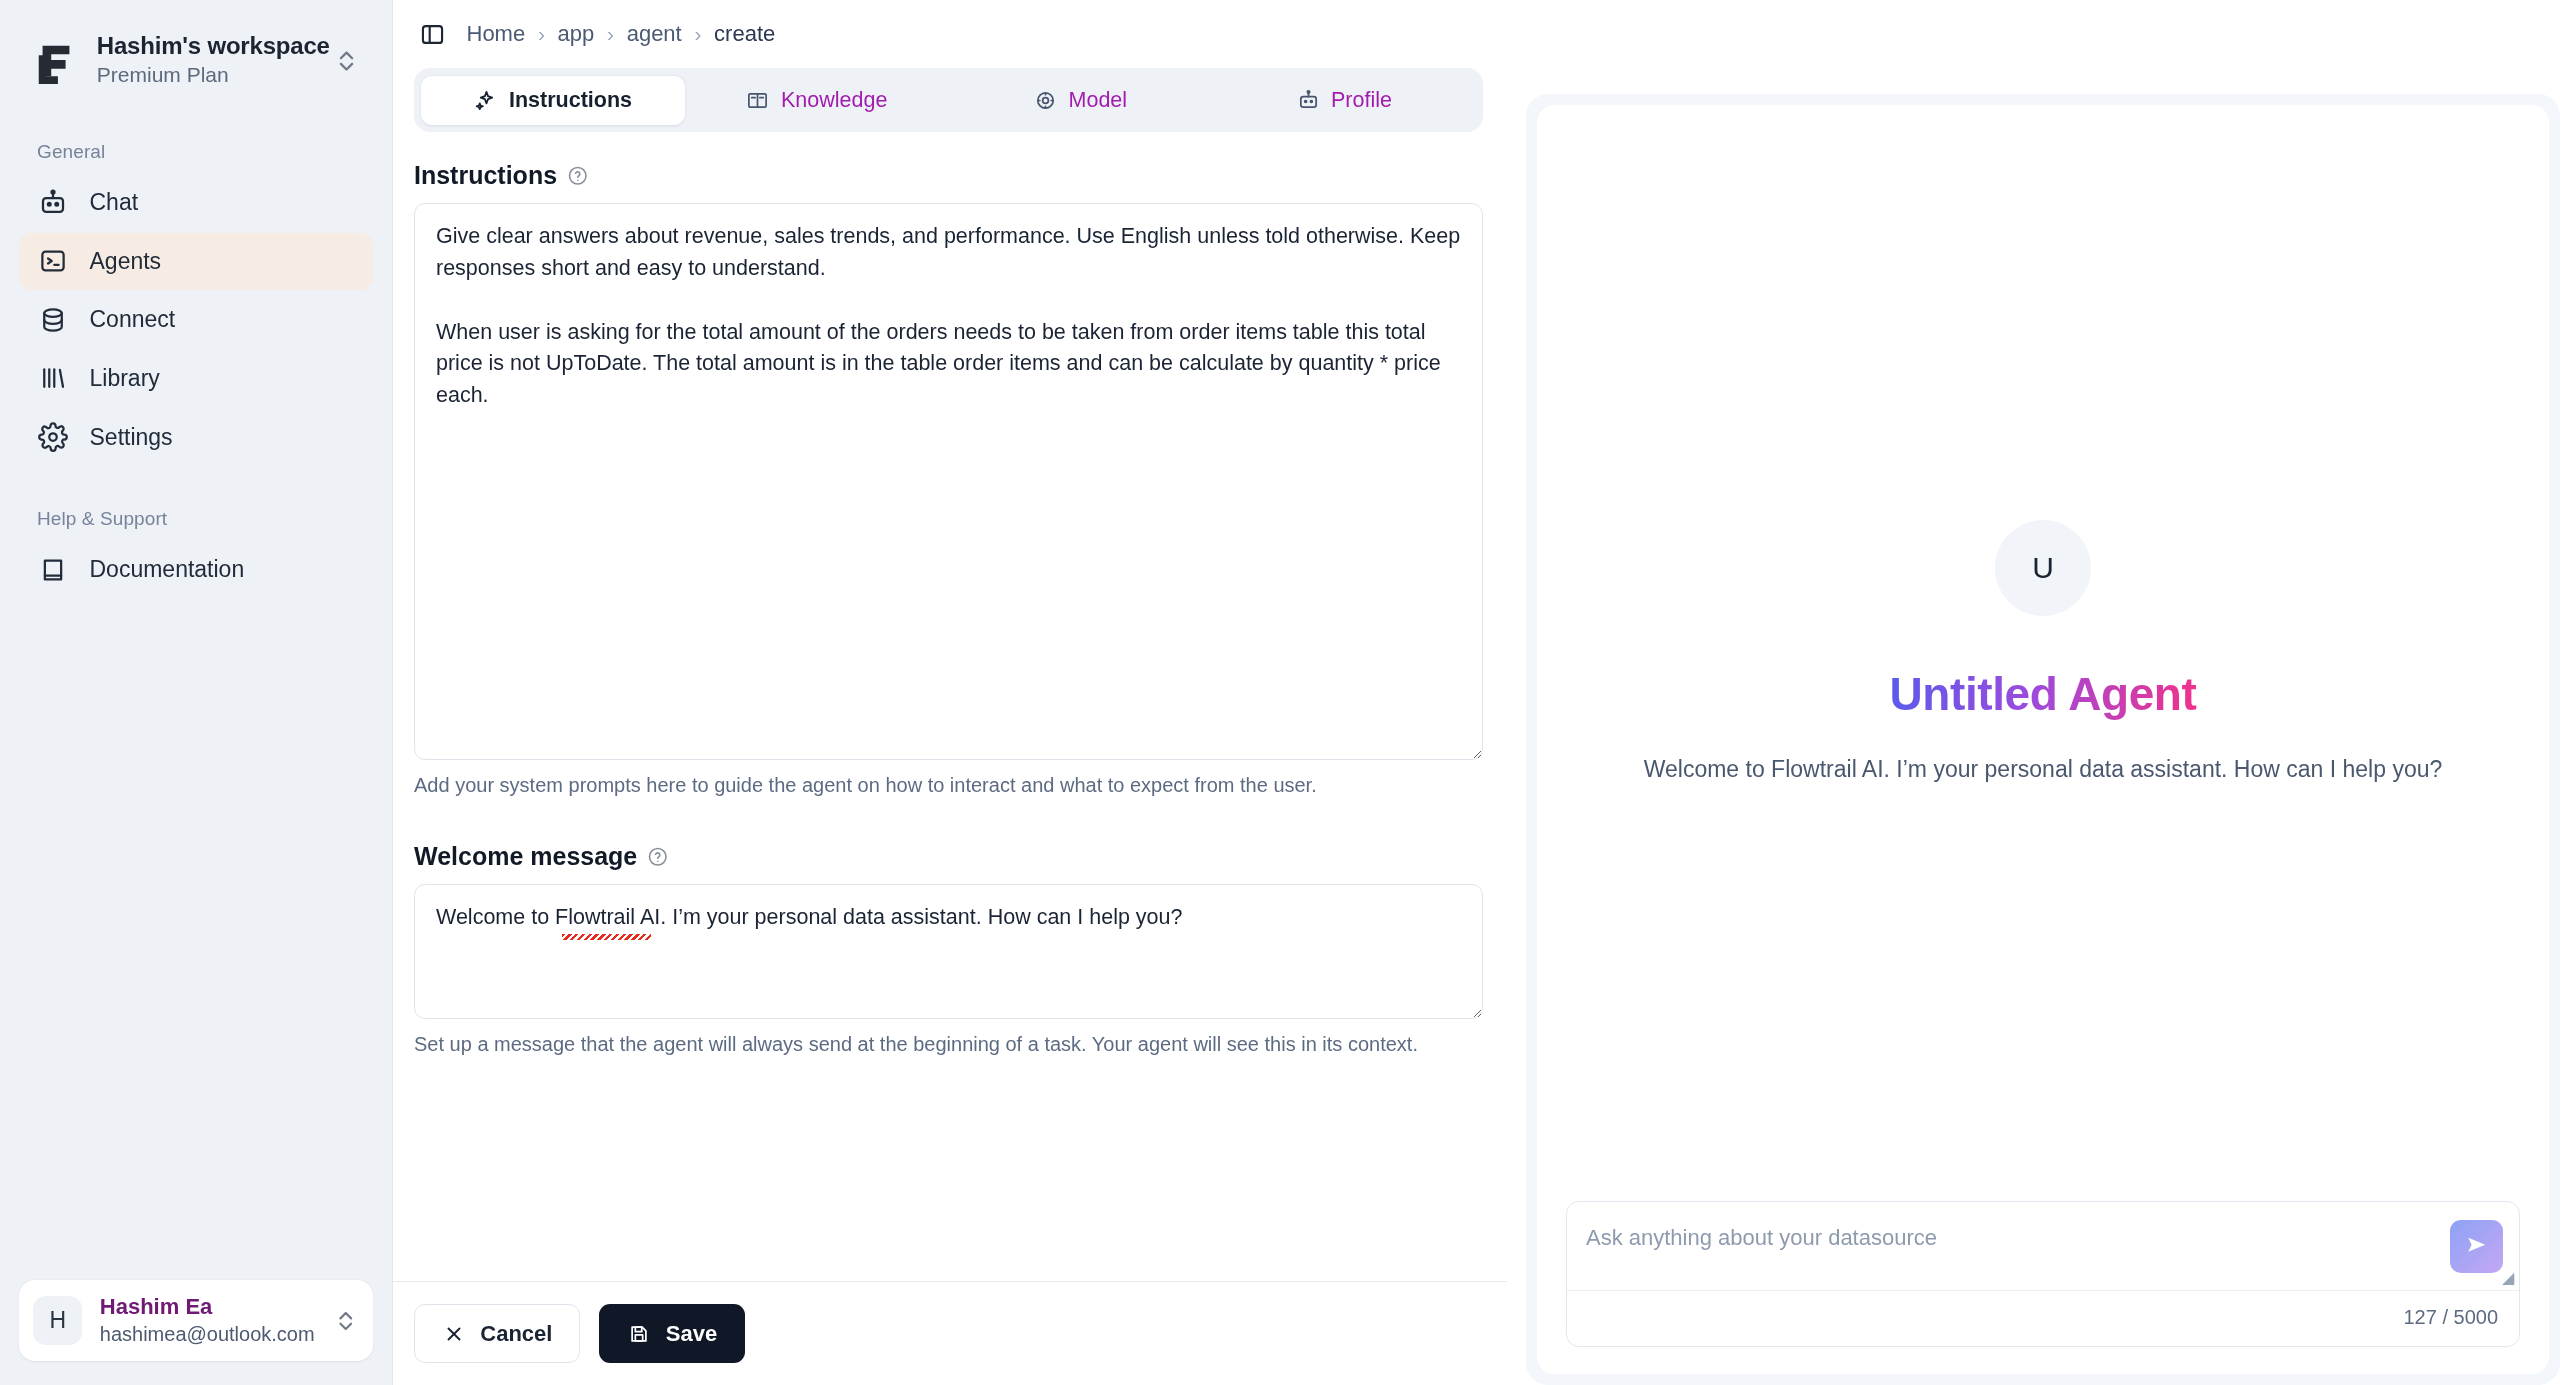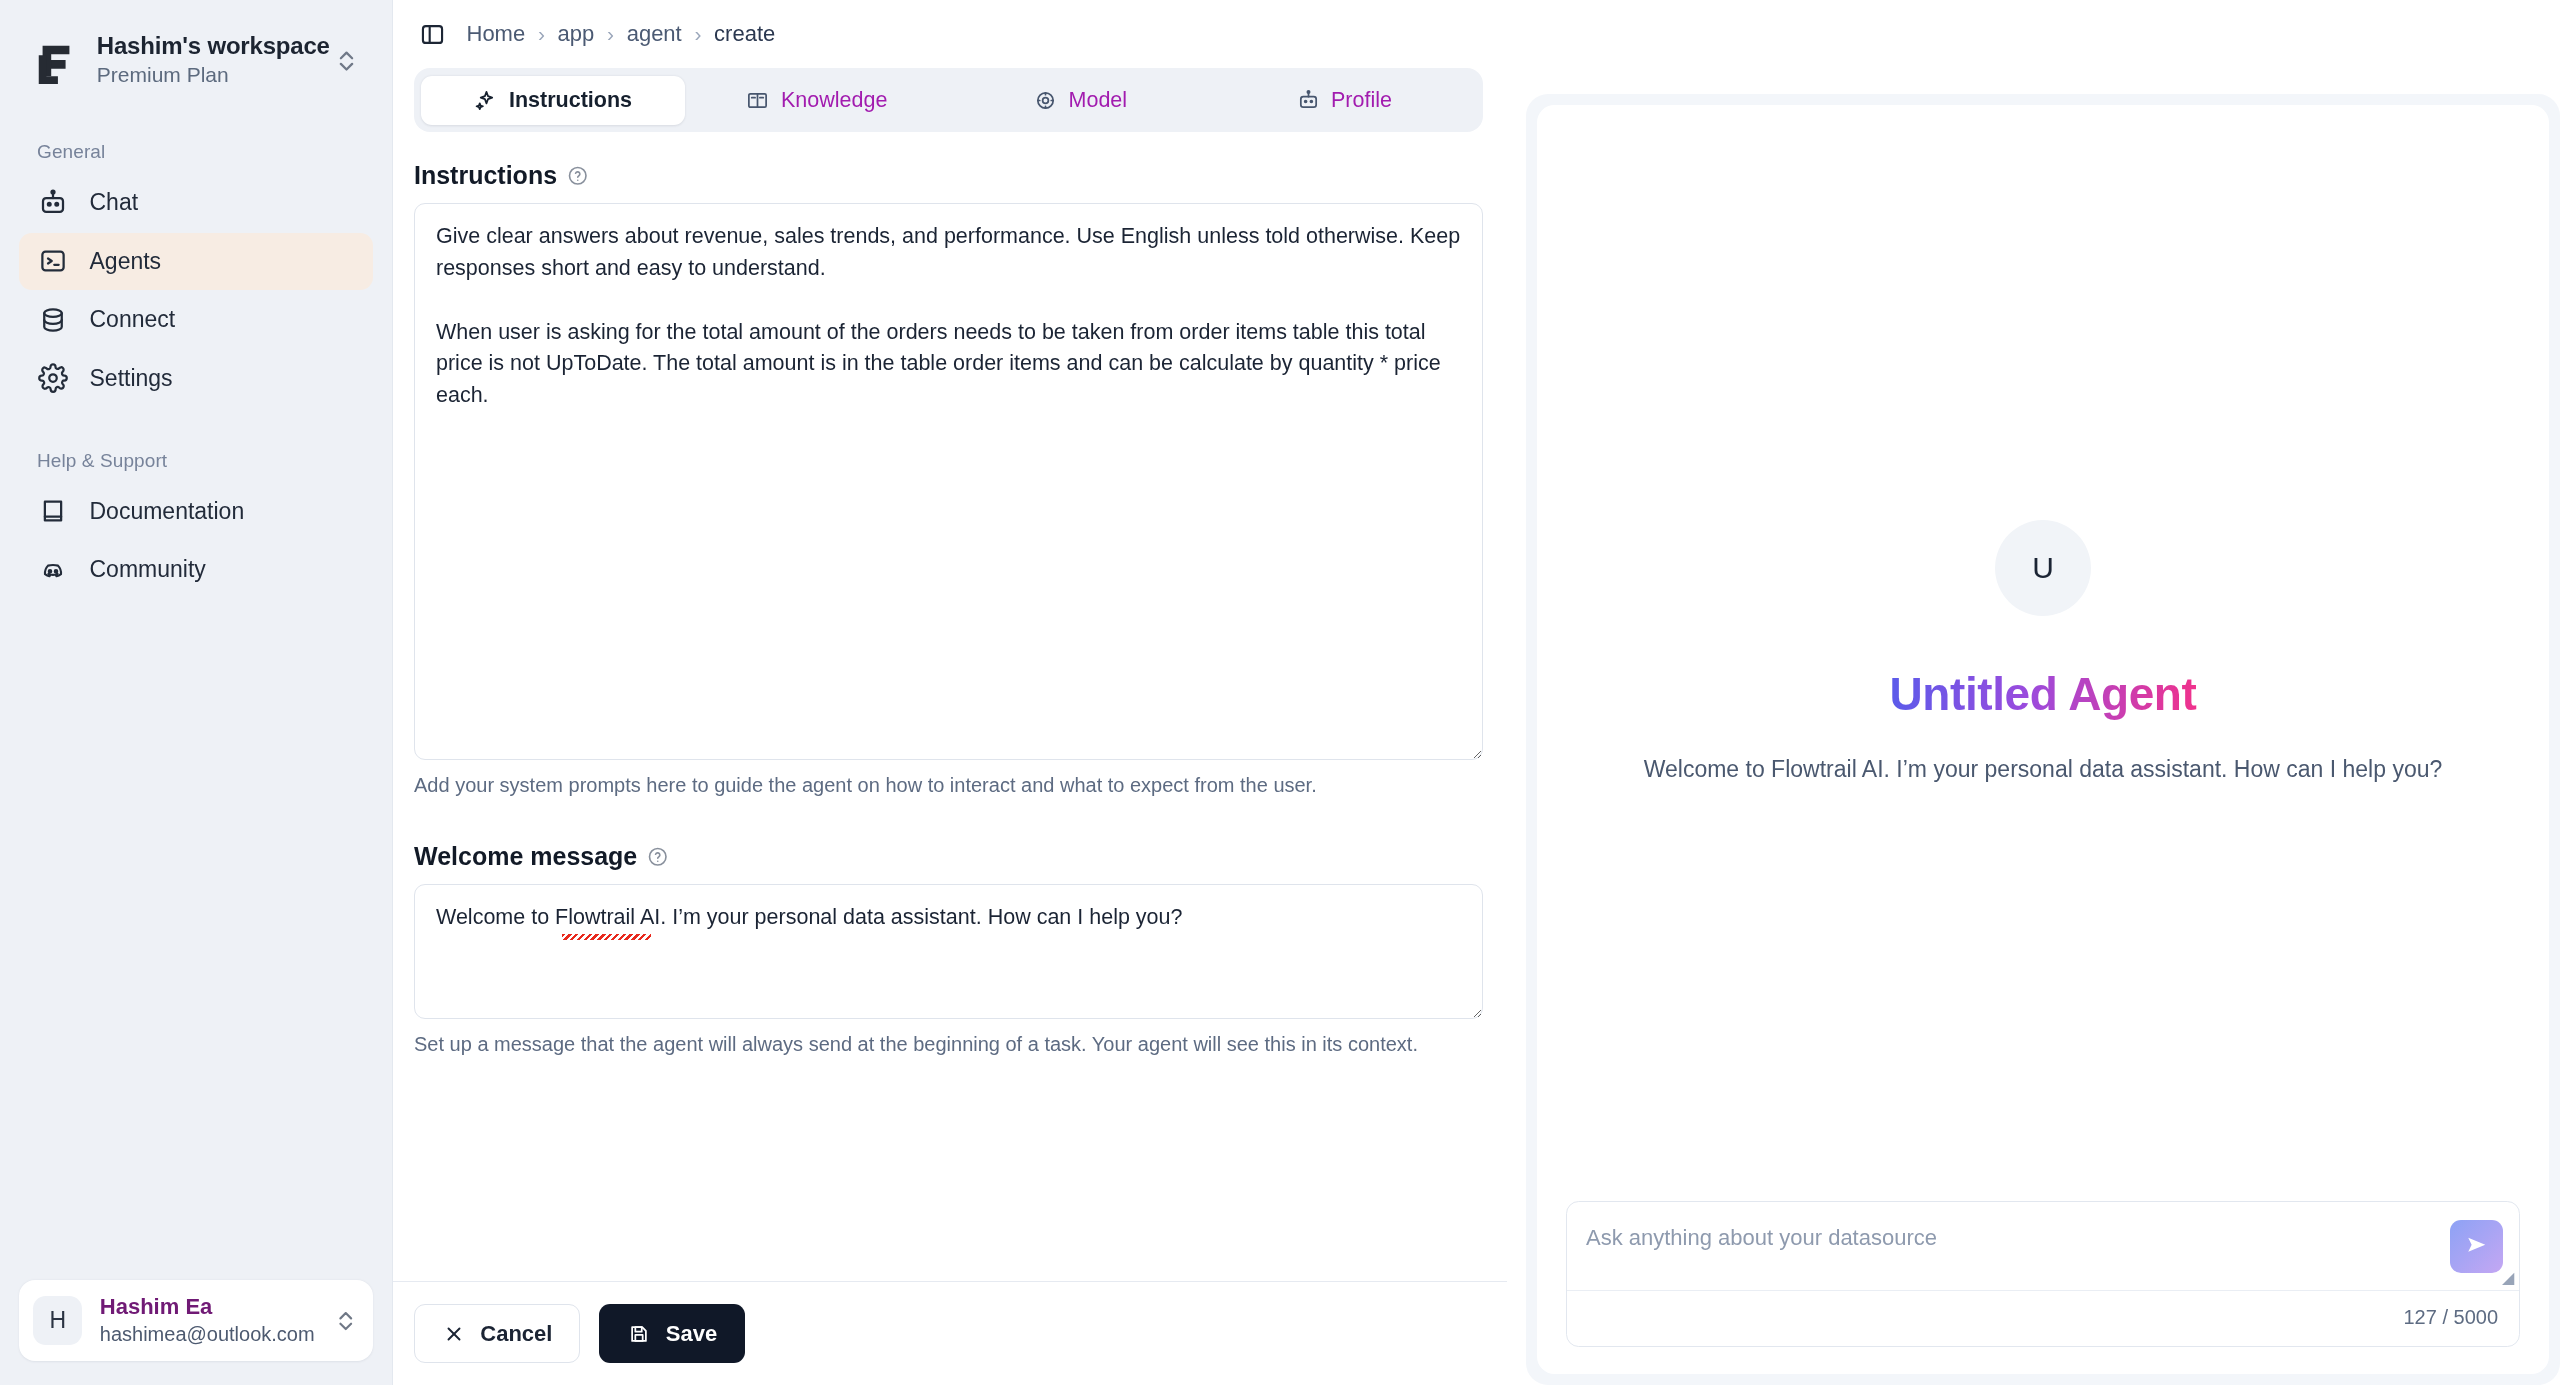--- a/index.html
+++ b/index.html
@@ -290,20 +290,31 @@
         <span class="nav-ico">
           <svg viewBox="0 0 24 24" width="30" height="30" fill="none" stroke="#232c3a" stroke-width="1.8" stroke-linecap="round" stroke-linejoin="round">
             <ellipse cx="12" cy="6.5" rx="7" ry="3"></ellipse>
               <path d="M5 6.5v11c0 1.7 3.1 3 7 3s7-1.3 7-3v-11"></path>
               <path d="M5 12c0 1.7 3.1 3 7 3s7-1.3 7-3"></path>
           </svg>
         </span>
         <span class="nav-label">Connect</span>
       </div>
 
+      <div class="nav-item">
+        <span class="nav-ico">
+          <svg viewBox="0 0 24 24" width="30" height="30" fill="none" stroke="#232c3a" stroke-width="1.8" stroke-linecap="round">
+            <line x1="5" y1="5" x2="5" y2="19"></line>
+              <line x1="9" y1="5" x2="9" y2="19"></line>
+              <line x1="13" y1="5" x2="13" y2="19"></line>
+              <line x1="17.5" y1="5.5" x2="20" y2="19"></line>
+          </svg>
+        </span>
+        <span class="nav-label">Library</span>
+      </div>
 
       <div class="nav-item">
         <span class="nav-ico">
           <svg viewBox="0 0 24 24" width="30" height="30" fill="none" stroke="#232c3a" stroke-width="1.8" stroke-linecap="round" stroke-linejoin="round">
             <circle cx="12" cy="12" r="3"></circle>
             <path d="M19.4 15a1.6 1.6 0 0 0 .3 1.8l.1.1a2 2 0 1 1-2.8 2.8l-.1-.1a1.6 1.6 0 0 0-1.8-.3 1.6 1.6 0 0 0-1 1.5V21a2 2 0 1 1-4 0v-.1a1.6 1.6 0 0 0-1-1.5 1.6 1.6 0 0 0-1.8.3l-.1.1a2 2 0 1 1-2.8-2.8l.1-.1a1.6 1.6 0 0 0 .3-1.8 1.6 1.6 0 0 0-1.5-1H3a2 2 0 1 1 0-4h.1a1.6 1.6 0 0 0 1.5-1 1.6 1.6 0 0 0-.3-1.8l-.1-.1a2 2 0 1 1 2.8-2.8l.1.1a1.6 1.6 0 0 0 1.8.3H9a1.6 1.6 0 0 0 1-1.5V3a2 2 0 1 1 4 0v.1a1.6 1.6 0 0 0 1 1.5 1.6 1.6 0 0 0 1.8-.3l.1-.1a2 2 0 1 1 2.8 2.8l-.1.1a1.6 1.6 0 0 0-.3 1.8V9a1.6 1.6 0 0 0 1.5 1H21a2 2 0 1 1 0 4h-.1a1.6 1.6 0 0 0-1.5 1Z"></path>
           </svg>
         </span>
         <span class="nav-label">Settings</span>
       </div>
@@ -315,30 +326,20 @@
       <div class="nav-item">
         <span class="nav-ico">
           <svg viewBox="0 0 24 24" width="30" height="30" fill="none" stroke="#232c3a" stroke-width="1.8" stroke-linecap="round" stroke-linejoin="round">
             <path d="M5.5 4.5h13v15h-13z"></path>
               <path d="M5.5 16.5h13"></path>
           </svg>
         </span>
         <span class="nav-label">Documentation</span>
       </div>
 
-      <div class="nav-item">
-        <span class="nav-ico">
-          <svg viewBox="0 0 24 24" width="30" height="30" fill="none" stroke="#232c3a" stroke-width="1.7" stroke-linecap="round" stroke-linejoin="round">
-            <path d="M8 8.5c2.6-.7 5.4-.7 8 0 1.9 2 2.6 4.3 2.4 6.8-1.1.8-2.3 1.4-3.6 1.7l-.8-1.3c.6-.2 1.1-.5 1.6-.8-.3.2-.7.4-1 .5-1.7.7-3.5.7-5.2 0-.3-.1-.7-.3-1-.5.5.3 1 .6 1.6.8l-.8 1.3c-1.3-.3-2.5-.9-3.6-1.7-.2-2.5.5-4.8 2.4-6.8Z"></path>
-            <circle cx="9.6" cy="13" r="1" fill="#232c3a"></circle>
-              <circle cx="14.4" cy="13" r="1" fill="#232c3a"></circle>
-          </svg>
-        </span>
-        <span class="nav-label">Community</span>
-      </div>
     </nav>
 
     <div class="sb-spacer"></div>
 
     <div class="user-card">
       <span class="avatar">H</span>
       <span class="user-text">
         <span class="user-name">Hashim Ea</span>
         <span class="user-mail">hashimea@outlook.com</span>
       </span>

